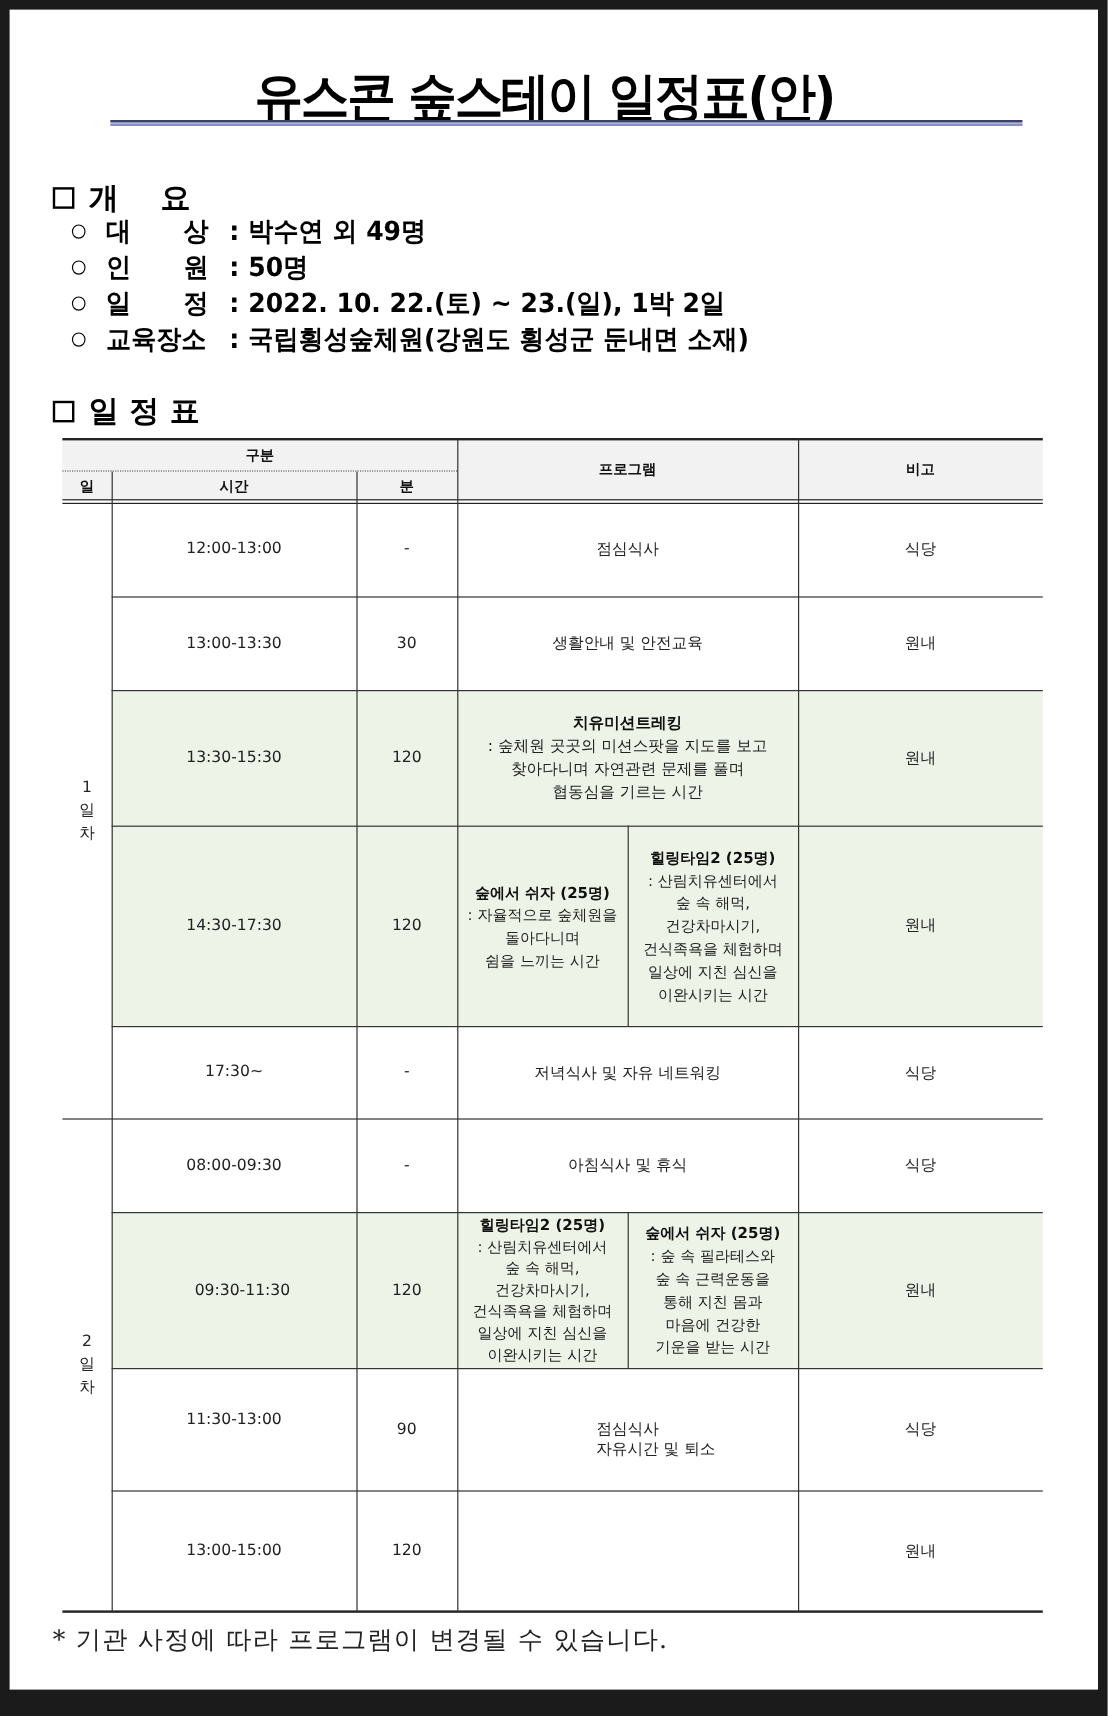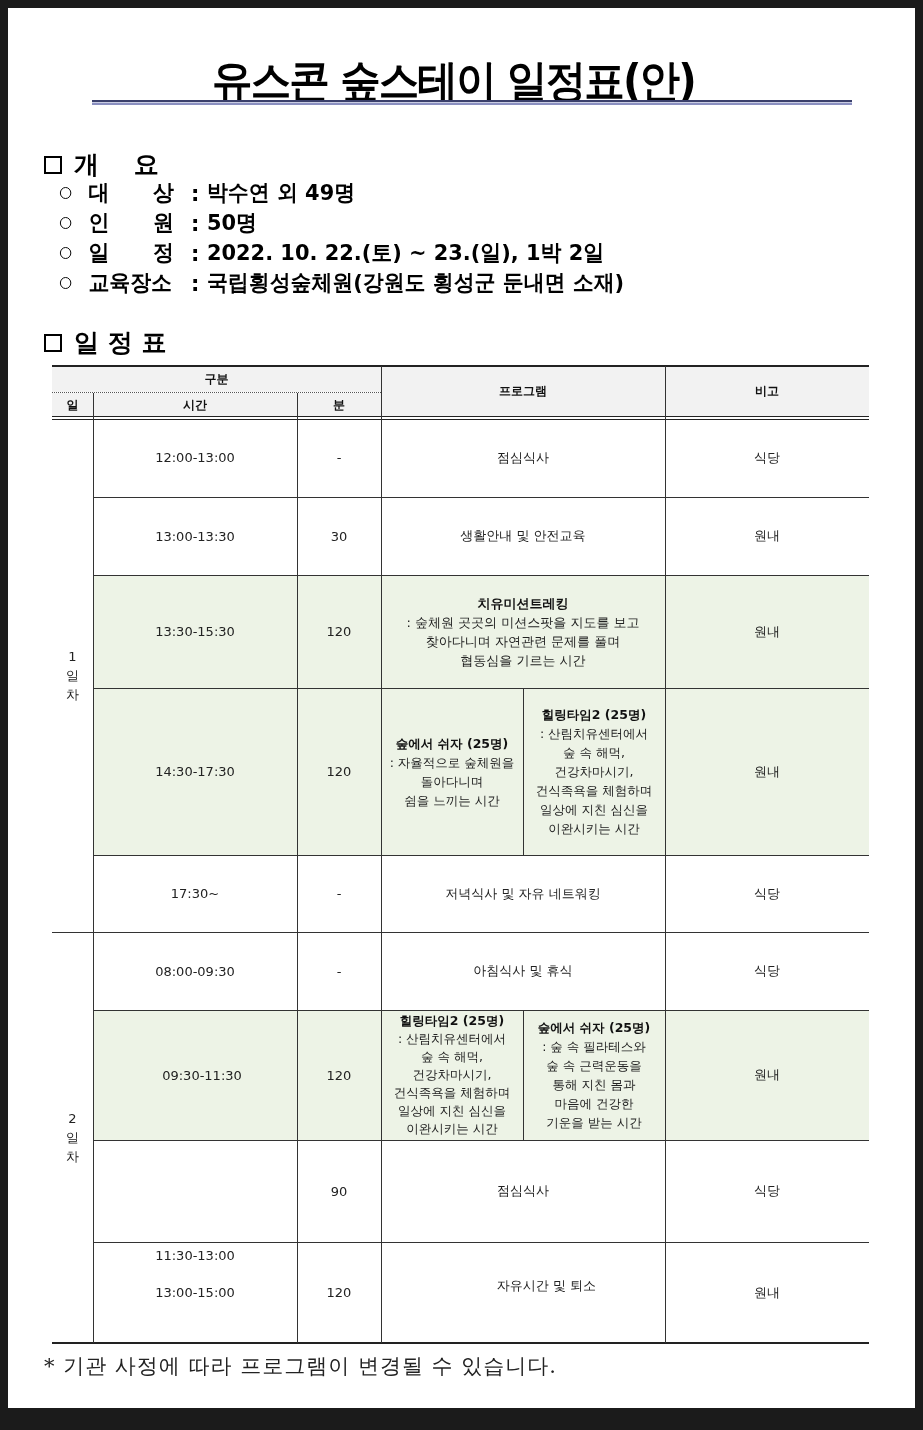--- a/index.html
+++ b/index.html
@@ -205,28 +205,28 @@
   <div class="cell green multi" style="left:523px;top:1010px;width:142px;height:130px;font-size:12.5px;">
     <span class="pt">숲에서 쉬자 (25명)</span>
     <span>: 숲 속 필라테스와</span>
     <span>숲 속 근력운동을</span>
     <span>통해 지친 몸과</span>
     <span>마음에 건강한</span>
     <span>기운을 받는 시간</span>
   </div>
   <div class="cell green" style="left:665px;top:1010px;width:204px;height:130px;">원내</div>
 
-  <div class="cell" style="left:93px;top:1204px;width:204px;height:102px;">11:30-13:00</div>
+  <div class="cell" style="left:93px;top:1132px;width:204px;height:102px;">11:30-13:00</div>
   <div class="cell" style="left:297px;top:1140px;width:84px;height:102px;">90</div>
   <div class="cell" style="left:381px;top:1140px;width:284px;height:102px;">점심식사</div>
   <div class="cell" style="left:665px;top:1140px;width:204px;height:102px;">식당</div>
 
   <div class="cell" style="left:93px;top:1242px;width:204px;height:101px;text-align:right;">13:00-15:00</div>
   <div class="cell" style="left:297px;top:1242px;width:84px;height:101px;">120</div>
-  <div class="cell" style="left:381px;top:1249px;width:284px;height:73px;padding-left:47px;">자유시간 및 퇴소</div>
+  <div class="cell" style="left:381px;top:1171px;width:284px;height:73px;padding-left:47px;">자유시간 및 퇴소</div>
   <div class="cell" style="left:665px;top:1242px;width:204px;height:101px;">원내</div>
 
   <div class="hl" style="left:52px;top:365px;width:817px;height:2px;background:#222;"></div>
   <div class="hl" style="left:52px;top:392px;width:329px;height:1px;background:none;border-top:1px dotted #555;"></div>
   <div class="hl" style="left:52px;top:416px;width:817px;height:1px;background:#222;"></div>
   <div class="hl" style="left:52px;top:419px;width:817px;height:1px;background:#222;"></div>
 
   <div class="hl" style="left:93px;top:497px;width:776px;"></div>
   <div class="hl" style="left:93px;top:575px;width:776px;"></div>
   <div class="hl" style="left:93px;top:688px;width:776px;"></div>

